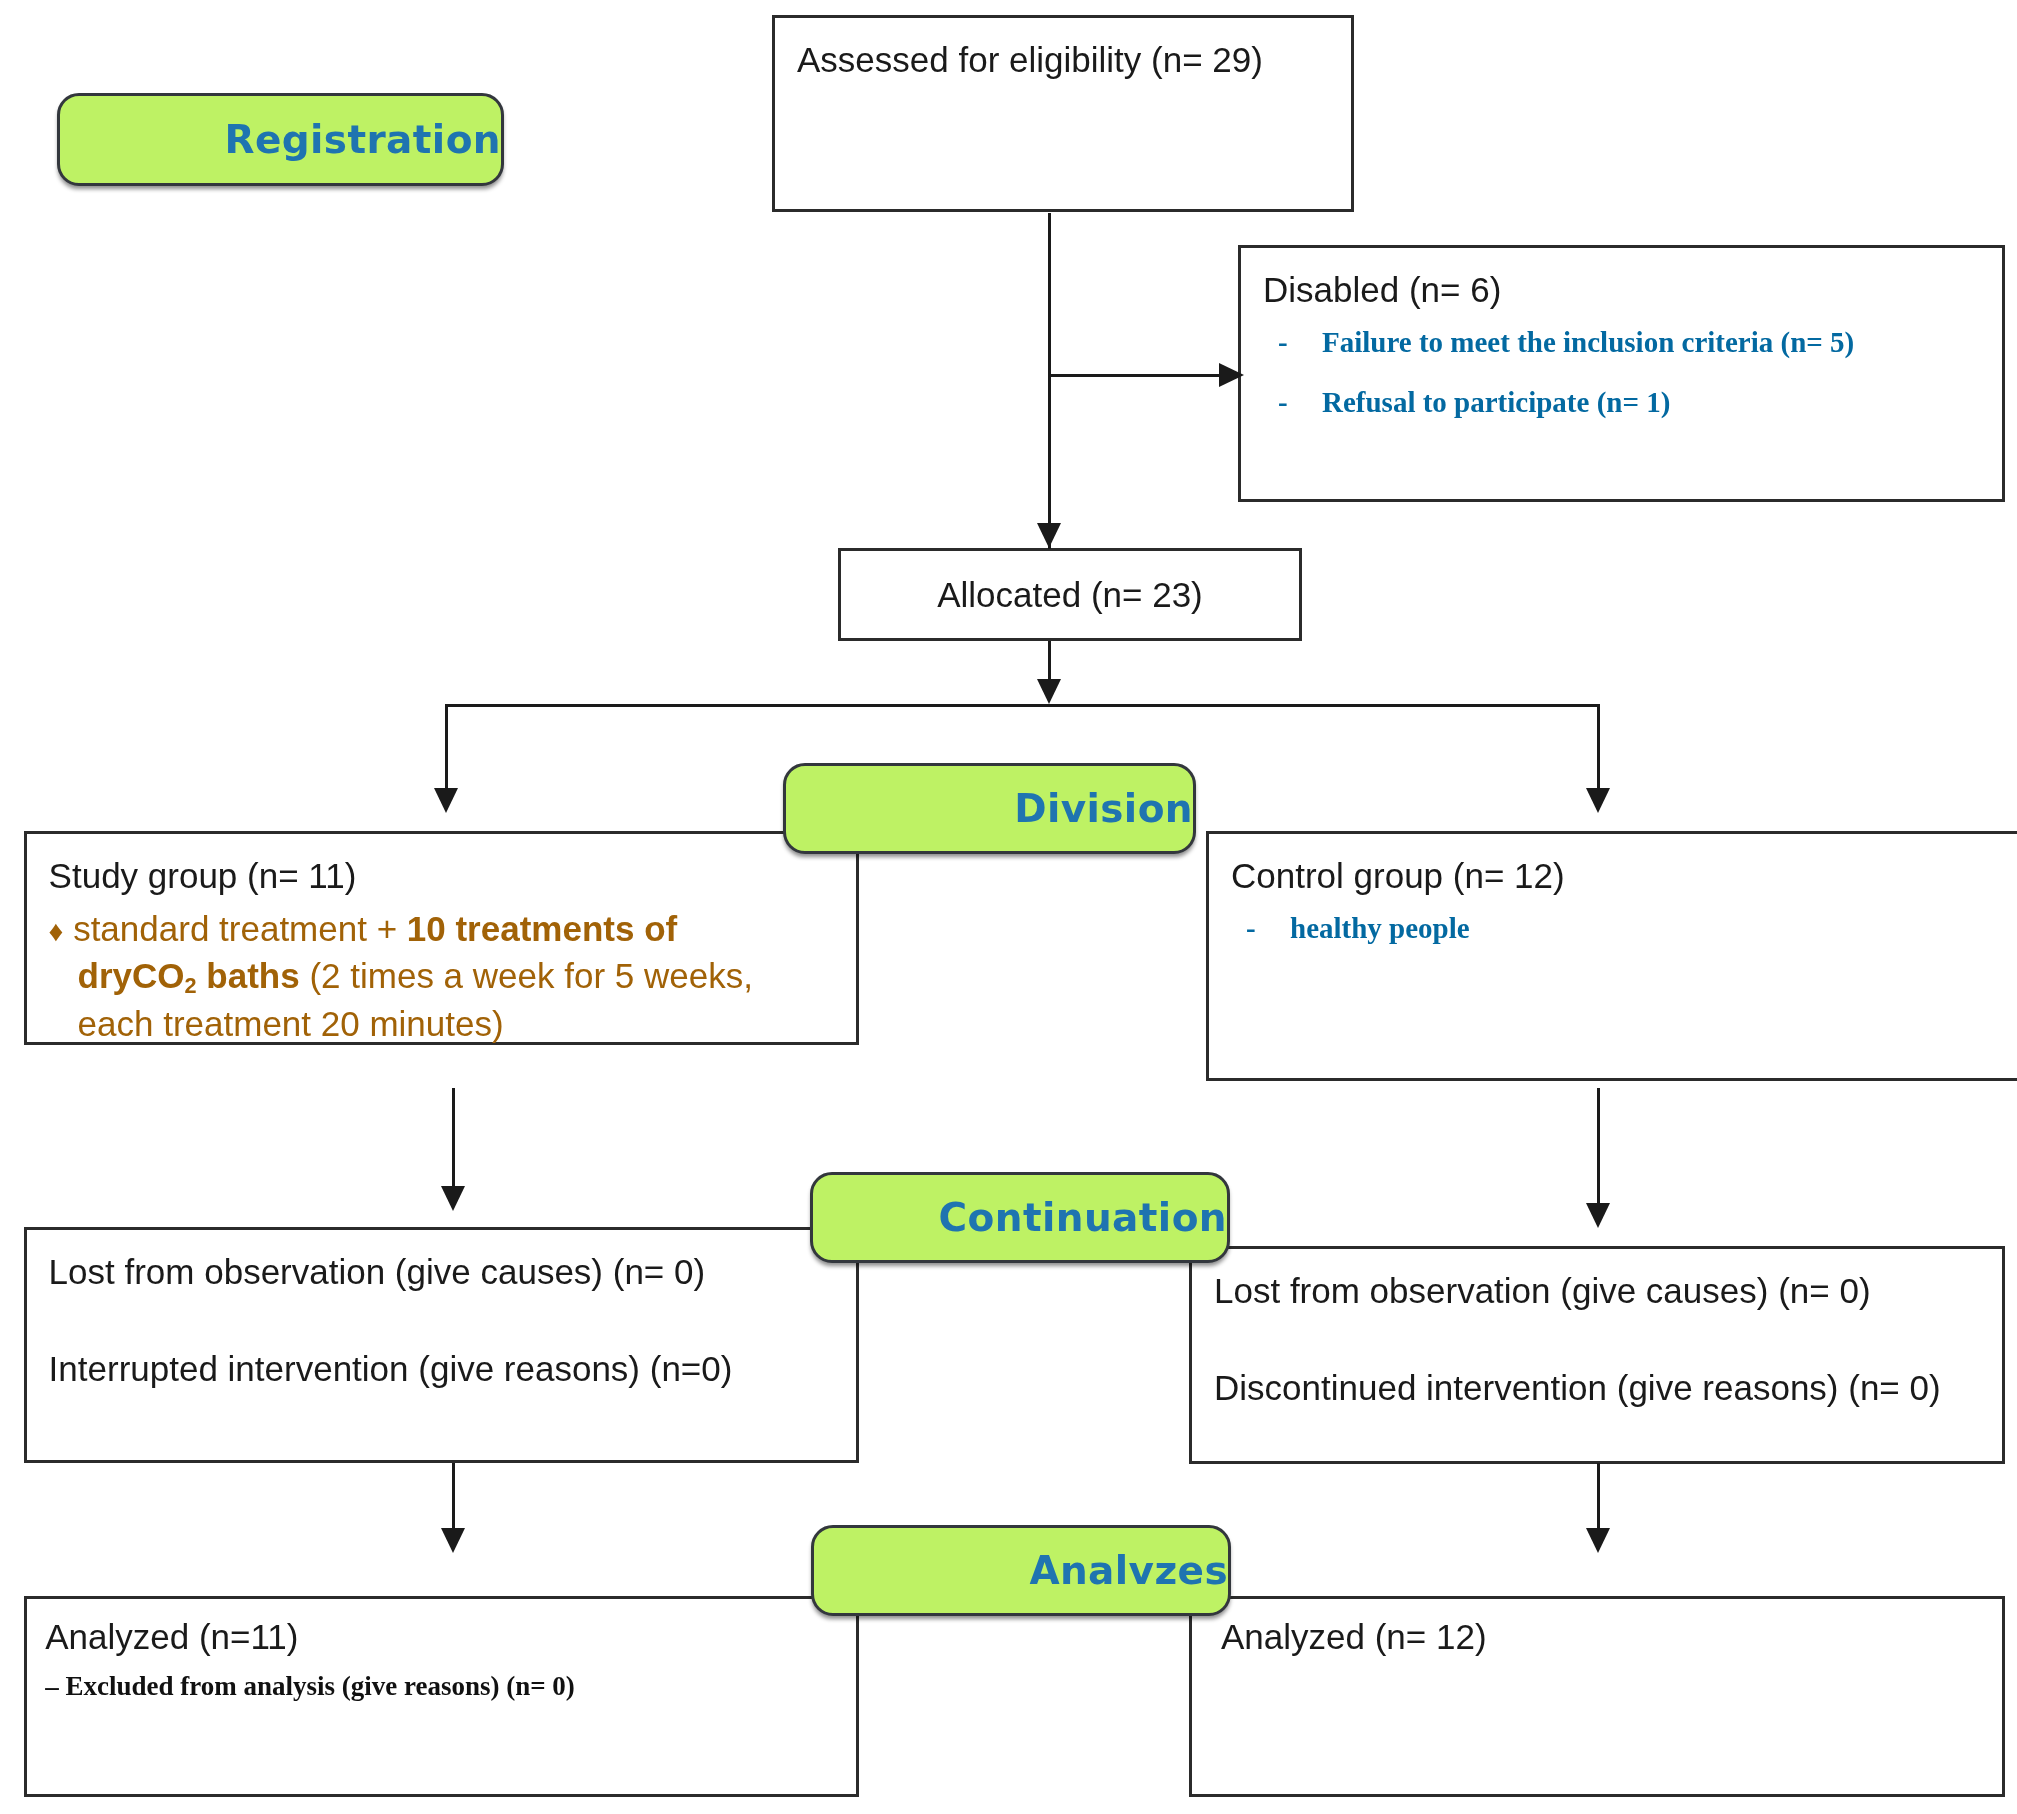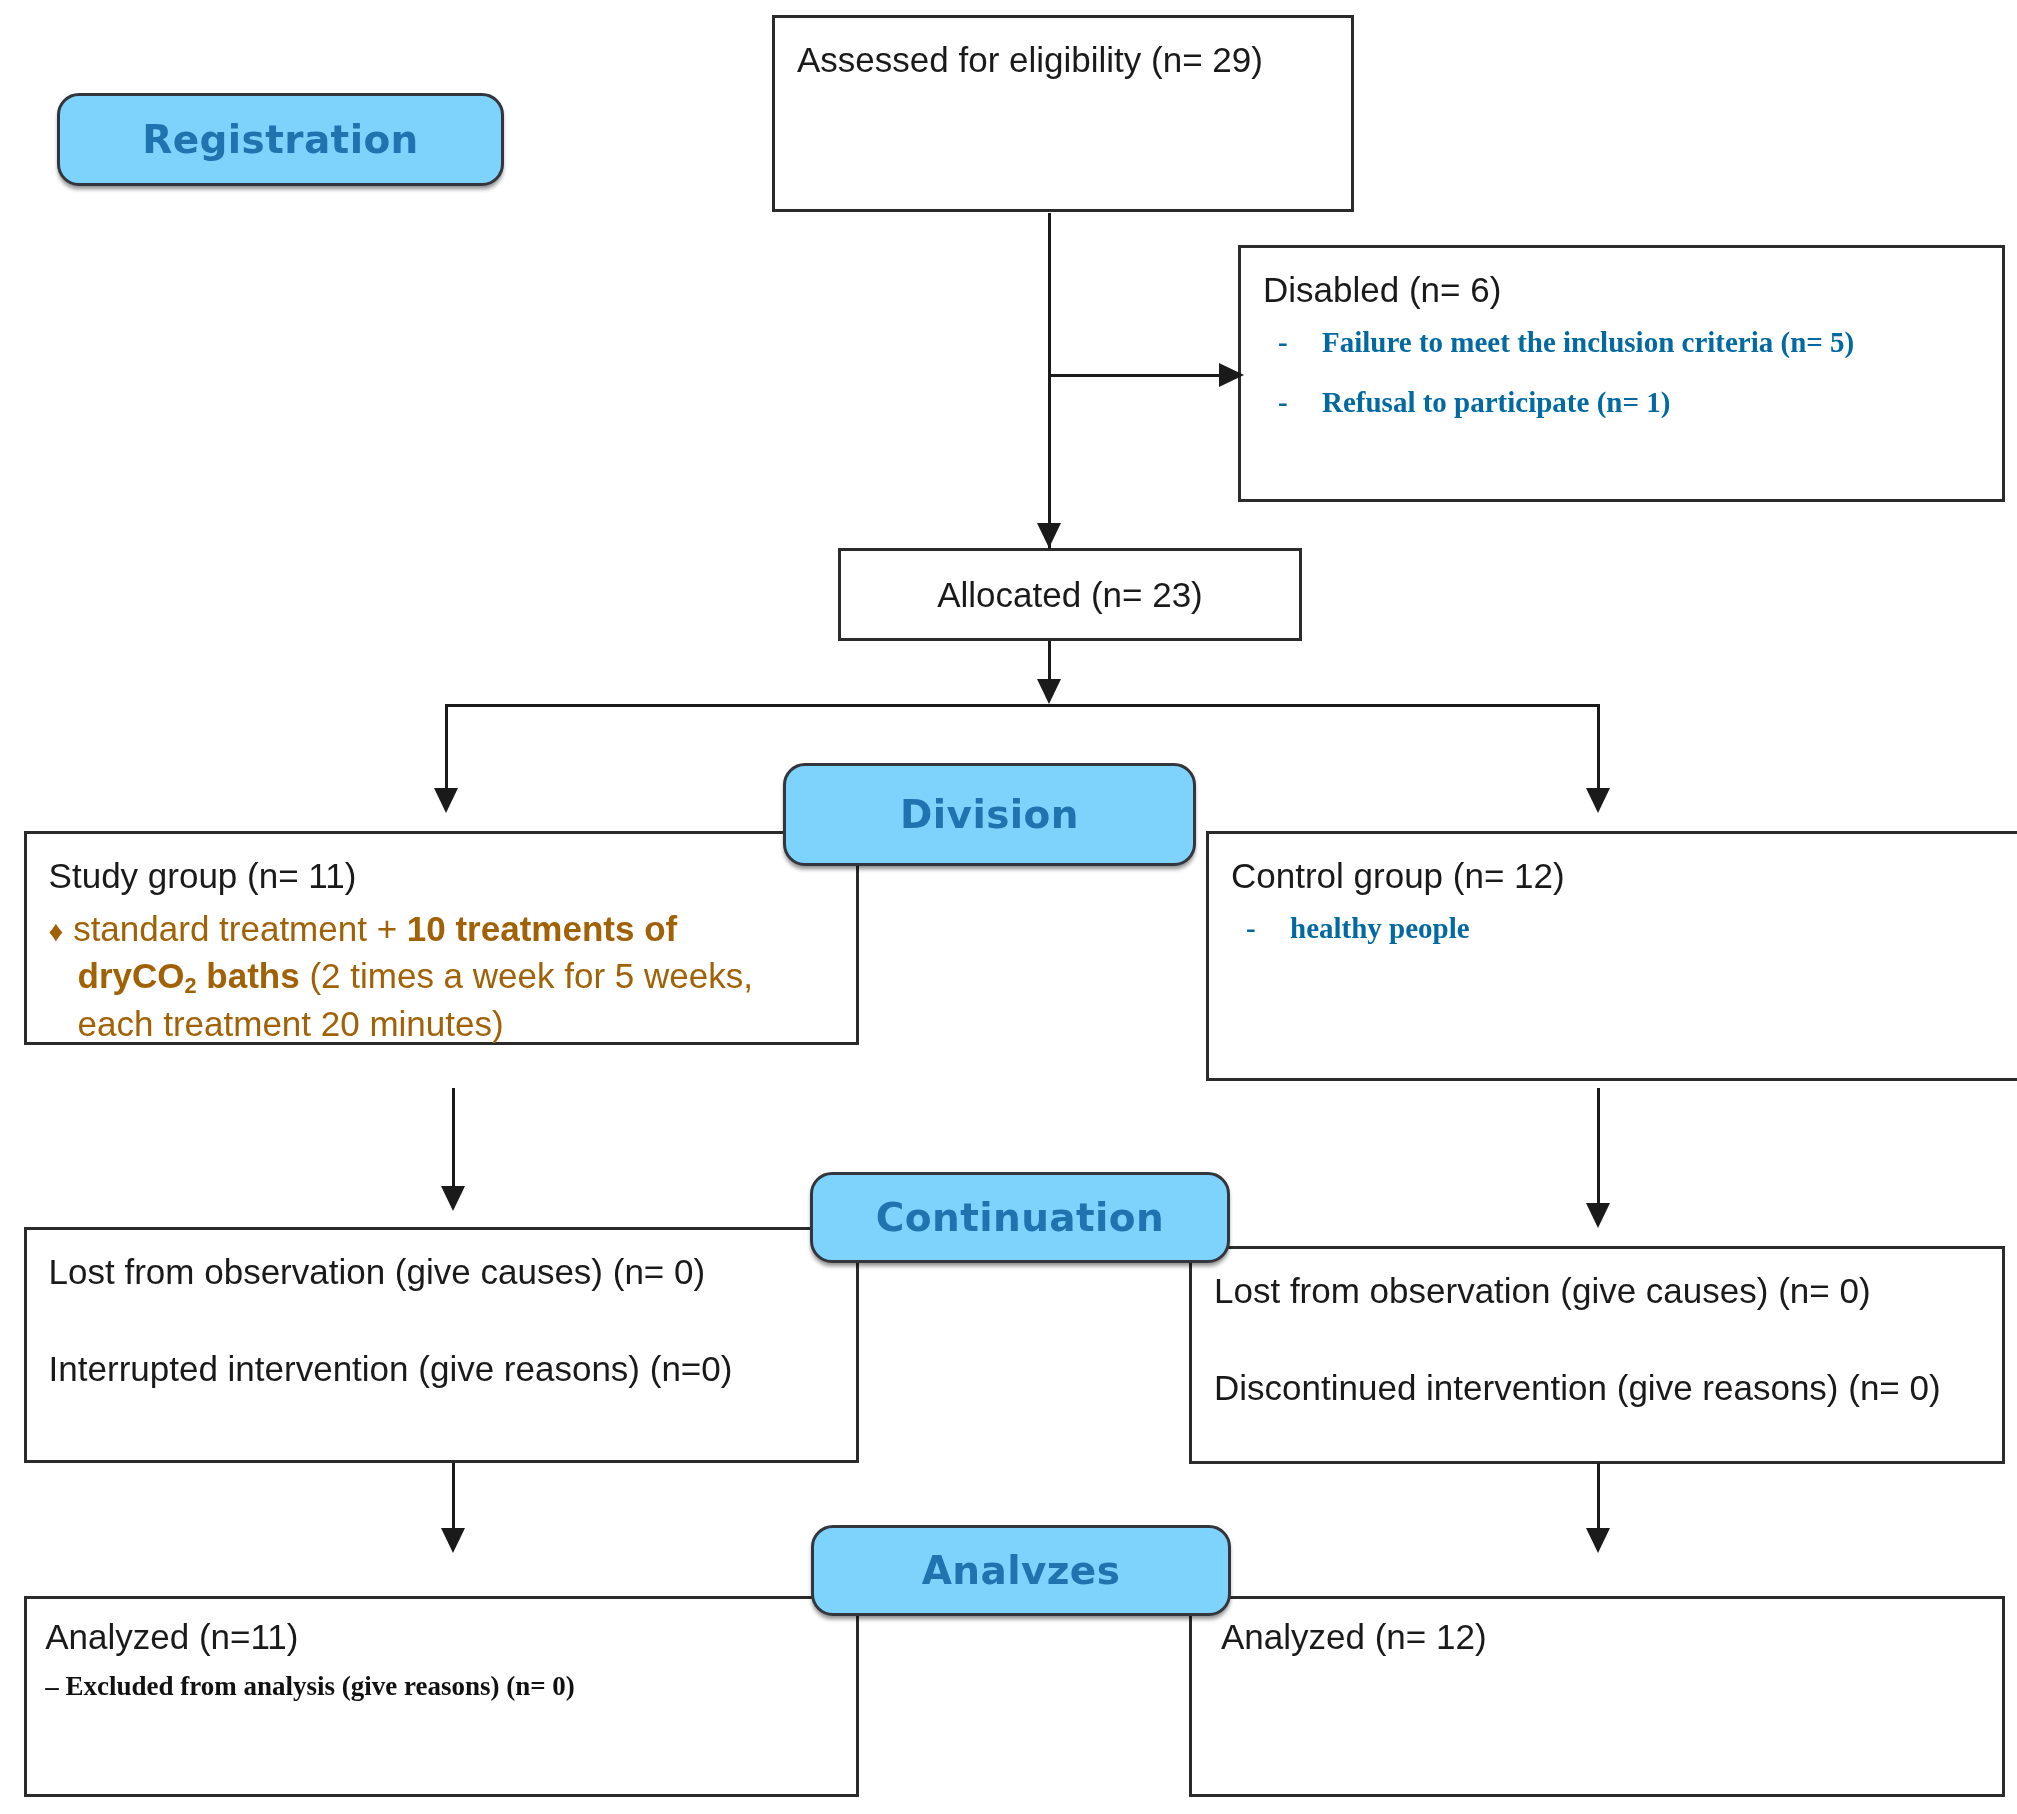--- a/index.html
+++ b/index.html
@@ -80,26 +80,26 @@
     max-width: 700px;
   }
   .bullet-para b { font-weight: bold; }
   .bullet-glyph { font-size: 29px; }
   sub { font-size: 0.62em; font-weight: bold; vertical-align: -0.22em; }
 
   
   .badge {
     position: absolute;
     box-sizing: border-box;
-    background: #7dd3fc;
+    background: #bef264;
     border: 3.4px solid #33373d;
     border-radius: 22px;
     display: flex;
     align-items: center;
-    justify-content: center;
+    justify-content: flex-end;
     box-shadow: 0 4.2px 4.2px -1.7px rgba(0,0,0,0.45);
     z-index: 6;
   }
   .badge span {
     font-family: "DejaVu Sans", sans-serif;
     font-weight: bold;
     font-size: 39px;
     color: #1f74b0;
     letter-spacing: 0.4px;
     white-space: nowrap;
@@ -169,21 +169,21 @@
 
   <div class="vline" style="left:1048px; top:641px; height:52px;"></div>
   <div class="arrow-down" style="left:1037px; top:679px;"></div>
 
   <div class="hline" style="left:445px; top:704px; width:1155px;"></div>
   <div class="vline" style="left:445px; top:704px; height:103px;"></div>
   <div class="vline" style="left:1597px; top:704px; height:103px;"></div>
   <div class="arrow-down" style="left:434px; top:788px;"></div>
   <div class="arrow-down" style="left:1586px; top:788px;"></div>
 
-  <div class="badge" style="left:783px; top:763px; width:413px; height:103px;">
+  <div class="badge" style="left:783px; top:763px; width:413px; height:91px;">
     <span>Division</span>
   </div>
 
   <div class="box" style="left:23.6px; top:831px; width:835px; height:214px;">
     <div class="box-title">Study group (n= 11)</div>
     <div class="bullet-para">
       <span class="bullet-glyph">♦</span>
       <span>standard treatment + </span><b>10 treatments of dry</b><b><span>CO</span><sub>2</sub><span> baths</span></b><span> (2 times a week for 5 weeks, each treatment 20 minutes)</span>
     </div>
   </div>

